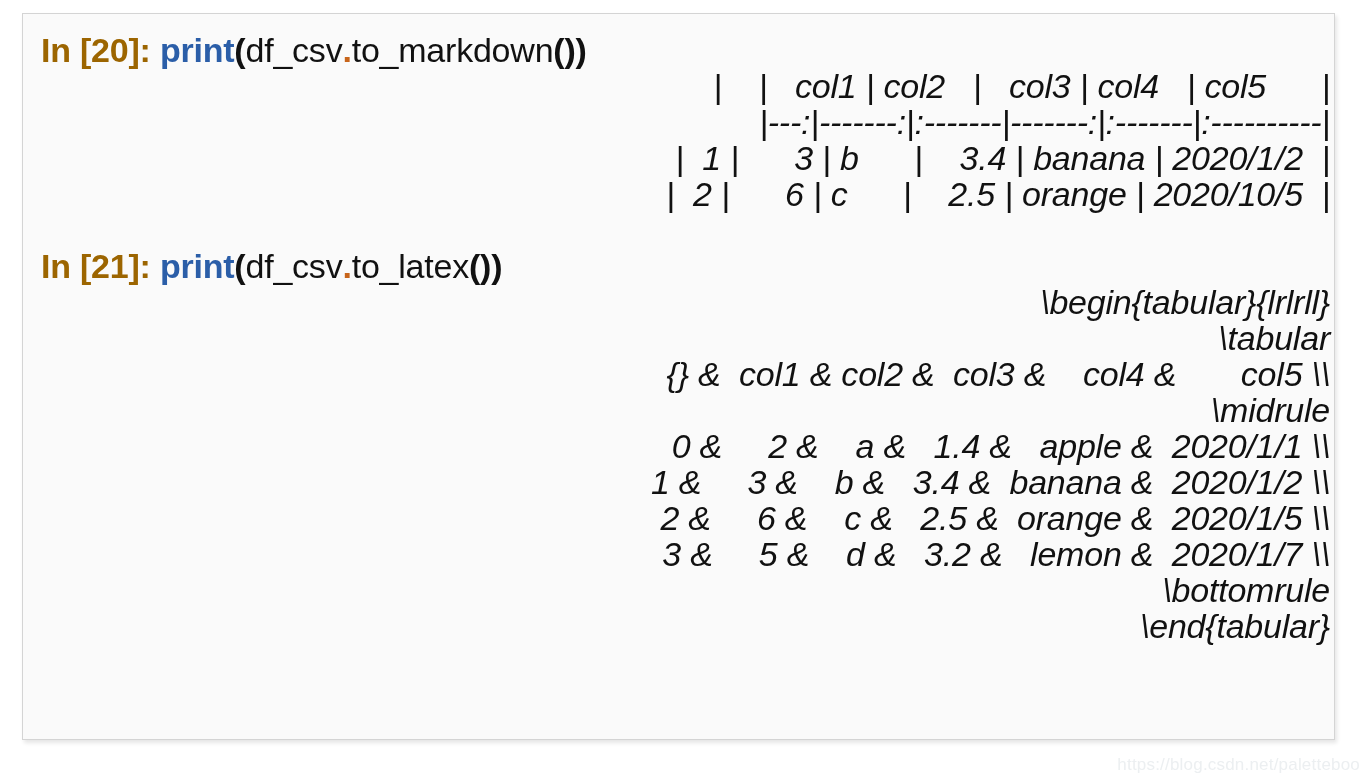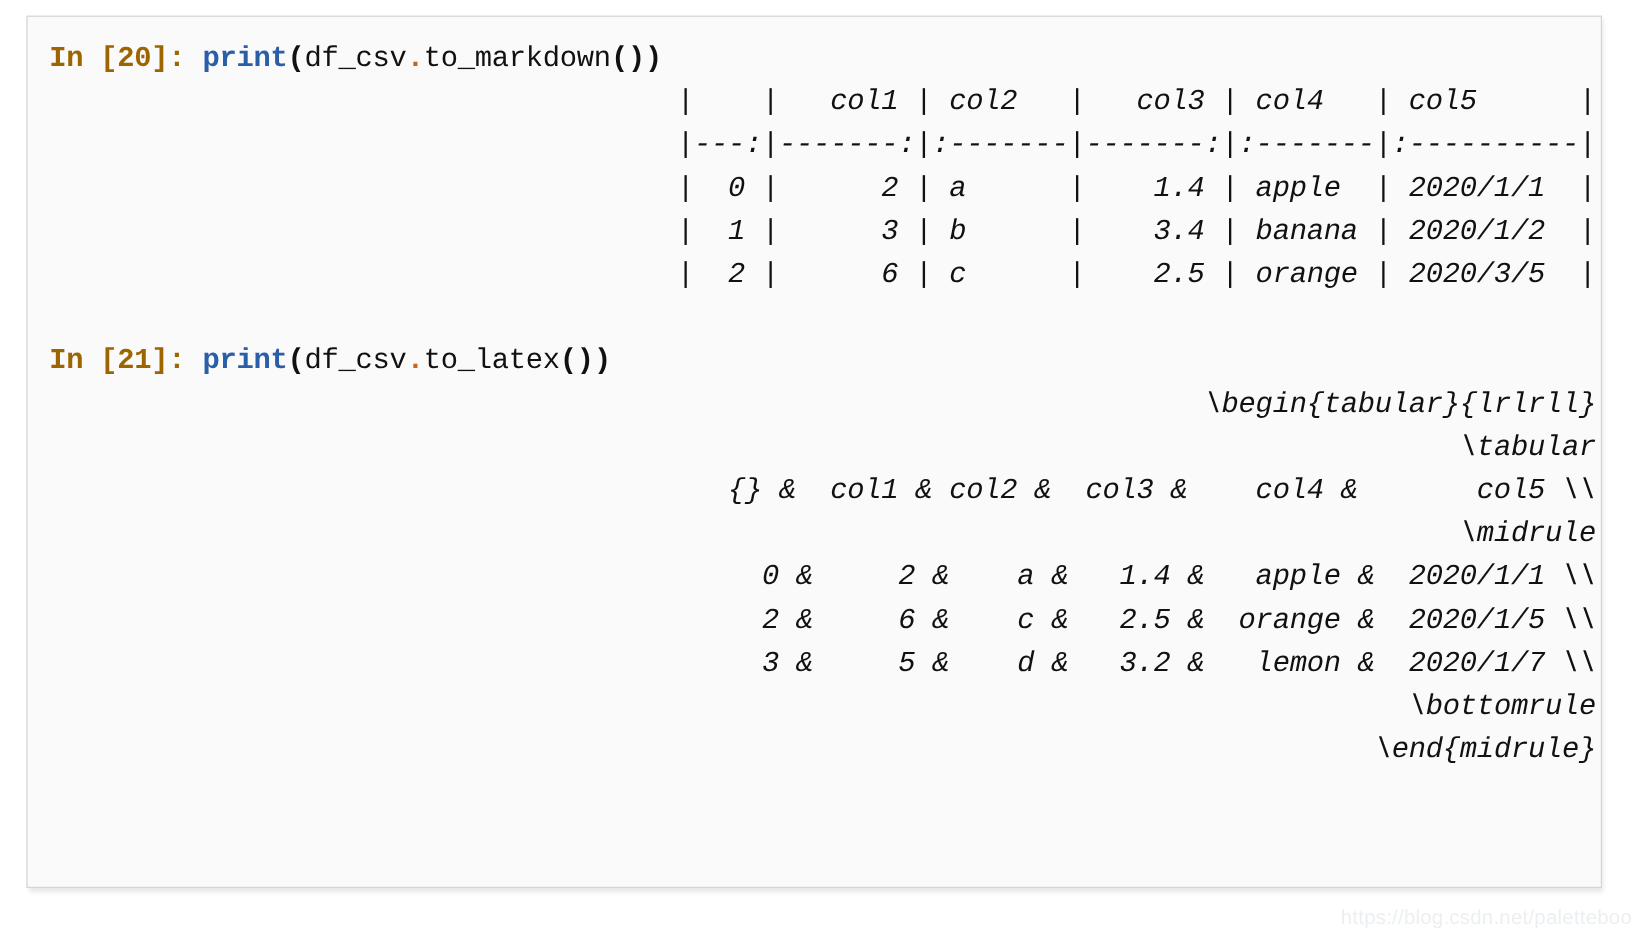--- a/index.html
+++ b/index.html
@@ -38,22 +38,22 @@
   .console-body {
     position: absolute;
     left: 18px;
     top: 18px;
     right: 4px;
     bottom: 0;
   }
 
   
   .line {
-    font-family: Liberation Mono, monospace;
-    font-size: 24px;
+    font-family: Liberation Sans, sans-serif;
+    font-size: 34px;
     line-height: 36px;
     white-space: pre;
     color: #111111;
     letter-spacing: -0.22px;
   }
 
   .line.out {
     font-style: italic;
     font-weight: 500;
     text-align: right;
@@ -101,36 +101,36 @@
 
 <div id="screenshot">
 
   <div class="console-card">
     <div class="console-body">
 
       <div class="line code"><span class="tok-prompt">In [20]:</span><span class="tok-name"> </span><span class="tok-fn">print</span><span class="tok-punct">(</span><span class="tok-name">df_csv</span><span class="tok-dot">.</span><span class="tok-name">to_markdown</span><span class="tok-punct">()</span><span class="tok-punct">)</span></div>
 
       <div class="line out">|    |   col1 | col2   |   col3 | col4   | col5      |</div>
       <div class="line out">|---:|-------:|:-------|-------:|:-------|:----------|</div>
-      <div class="line out">|  0 |      2 | a      |    1.4 | apple  | 2020/1/1  |</div>
       <div class="line out">|  1 |      3 | b      |    3.4 | banana | 2020/1/2  |</div>
-      <div class="line out">|  2 |      6 | c      |    2.5 | orange | 2020/3/5  |</div>
+      <div class="line out">|  2 |      6 | c      |    2.5 | orange | 2020/10/5  |</div>
 
       <div class="line blank"></div>
 
       <div class="line code"><span class="tok-prompt">In [21]:</span><span class="tok-name"> </span><span class="tok-fn">print</span><span class="tok-punct">(</span><span class="tok-name">df_csv</span><span class="tok-dot">.</span><span class="tok-name">to_latex</span><span class="tok-punct">()</span><span class="tok-punct">)</span></div>
 
       <div class="line out">\begin{tabular}{lrlrll}</div>
       <div class="line out">\tabular</div>
       <div class="line out">{} &amp;  col1 &amp; col2 &amp;  col3 &amp;    col4 &amp;       col5 \\</div>
       <div class="line out">\midrule</div>
       <div class="line out">0 &amp;     2 &amp;    a &amp;   1.4 &amp;   apple &amp;  2020/1/1 \\</div>
+      <div class="line out">1 &amp;     3 &amp;    b &amp;   3.4 &amp;  banana &amp;  2020/1/2 \\</div>
       <div class="line out">2 &amp;     6 &amp;    c &amp;   2.5 &amp;  orange &amp;  2020/1/5 \\</div>
       <div class="line out">3 &amp;     5 &amp;    d &amp;   3.2 &amp;   lemon &amp;  2020/1/7 \\</div>
       <div class="line out">\bottomrule</div>
-      <div class="line out">\end{midrule}</div>
+      <div class="line out">\end{tabular}</div>
 
     </div>
   </div>
 
   <div class="watermark">https://blog.csdn.net/paletteboo</div>
 
 </div>
 
 </body></html>

